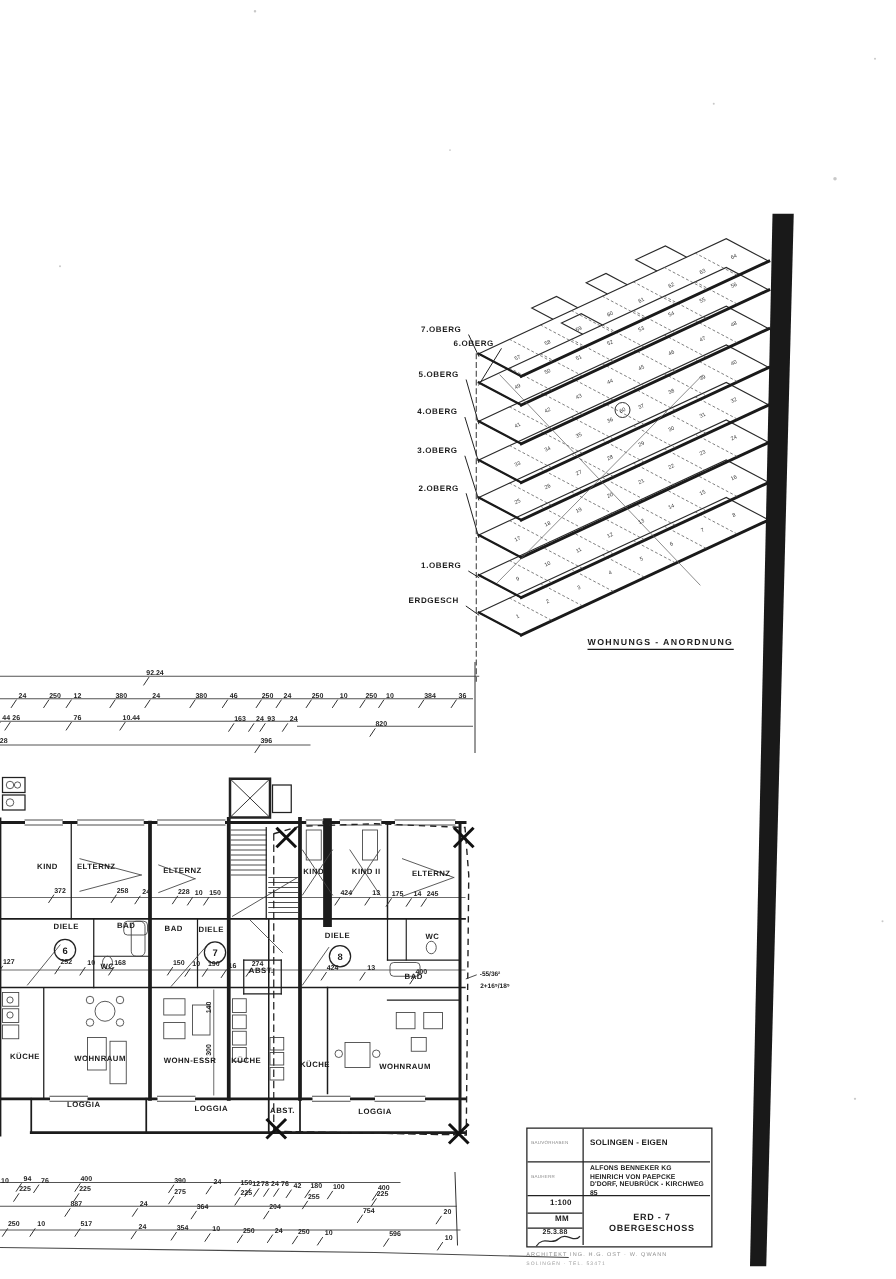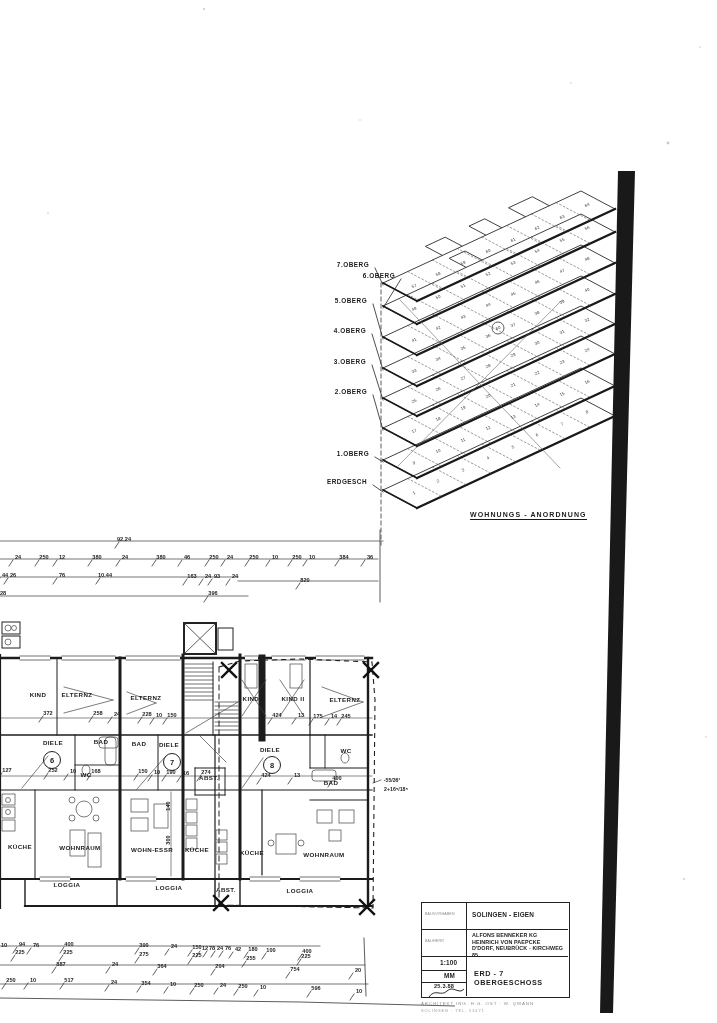--- a/index.html
+++ b/index.html
@@ -417,21 +417,21 @@
       <div>D'DORF, NEUBRÜCK - KIRCHWEG 85</div>
     </div>
 
     <div class="tb-cell tb-val" style="left:18px;top:56px;">1:100</div>
     <div class="tb-cell tb-val" style="left:22px;top:69px;">MM</div>
     <div class="tb-cell tb-val" style="left:12px;top:80px;font-size:5.6px;">25.3.88</div>
     <svg width="40" height="12" style="left:4px;top:84px;">
       <path d="M3,10 C9,1 15,10 21,4 S33,8 38,2" fill="none" stroke="#2a2a2a" stroke-width="1"></path>
     </svg>
 
-    <div class="tb-cell tb-title" style="left:52px;top:66px;">ERD - 7 OBERGESCHOSS</div>
+    <div class="tb-cell tb-title" style="left:52px;top:66px;text-align:center;">ERD - 7 OBERGESCHOSS</div>
   </div>
 
   <div class="tb-footer" style="top:1001px;">ARCHITEKT  ING. H.G. OST · W. QWANN</div>
   <div class="tb-footer" style="top:1008px;font-size:4px;color:#a0a0a0;">SOLINGEN · TEL. 53471</div>
 <span class="lbl unitn" style="left: 413.613px; top: 492.675px; transform: translate(-50%, -50%) rotate(-25deg);">1</span>
     <span class="lbl unitn" style="left: 438.363px; top: 481.175px; transform: translate(-50%, -50%) rotate(-25deg);">2</span>
     <span class="lbl unitn" style="left: 463.113px; top: 469.675px; transform: translate(-50%, -50%) rotate(-25deg);">3</span>
     <span class="lbl unitn" style="left: 487.863px; top: 458.175px; transform: translate(-50%, -50%) rotate(-25deg);">4</span>
     <span class="lbl unitn" style="left: 512.612px; top: 446.675px; transform: translate(-50%, -50%) rotate(-25deg);">5</span>
     <span class="lbl unitn" style="left: 537.362px; top: 435.175px; transform: translate(-50%, -50%) rotate(-25deg);">6</span>

